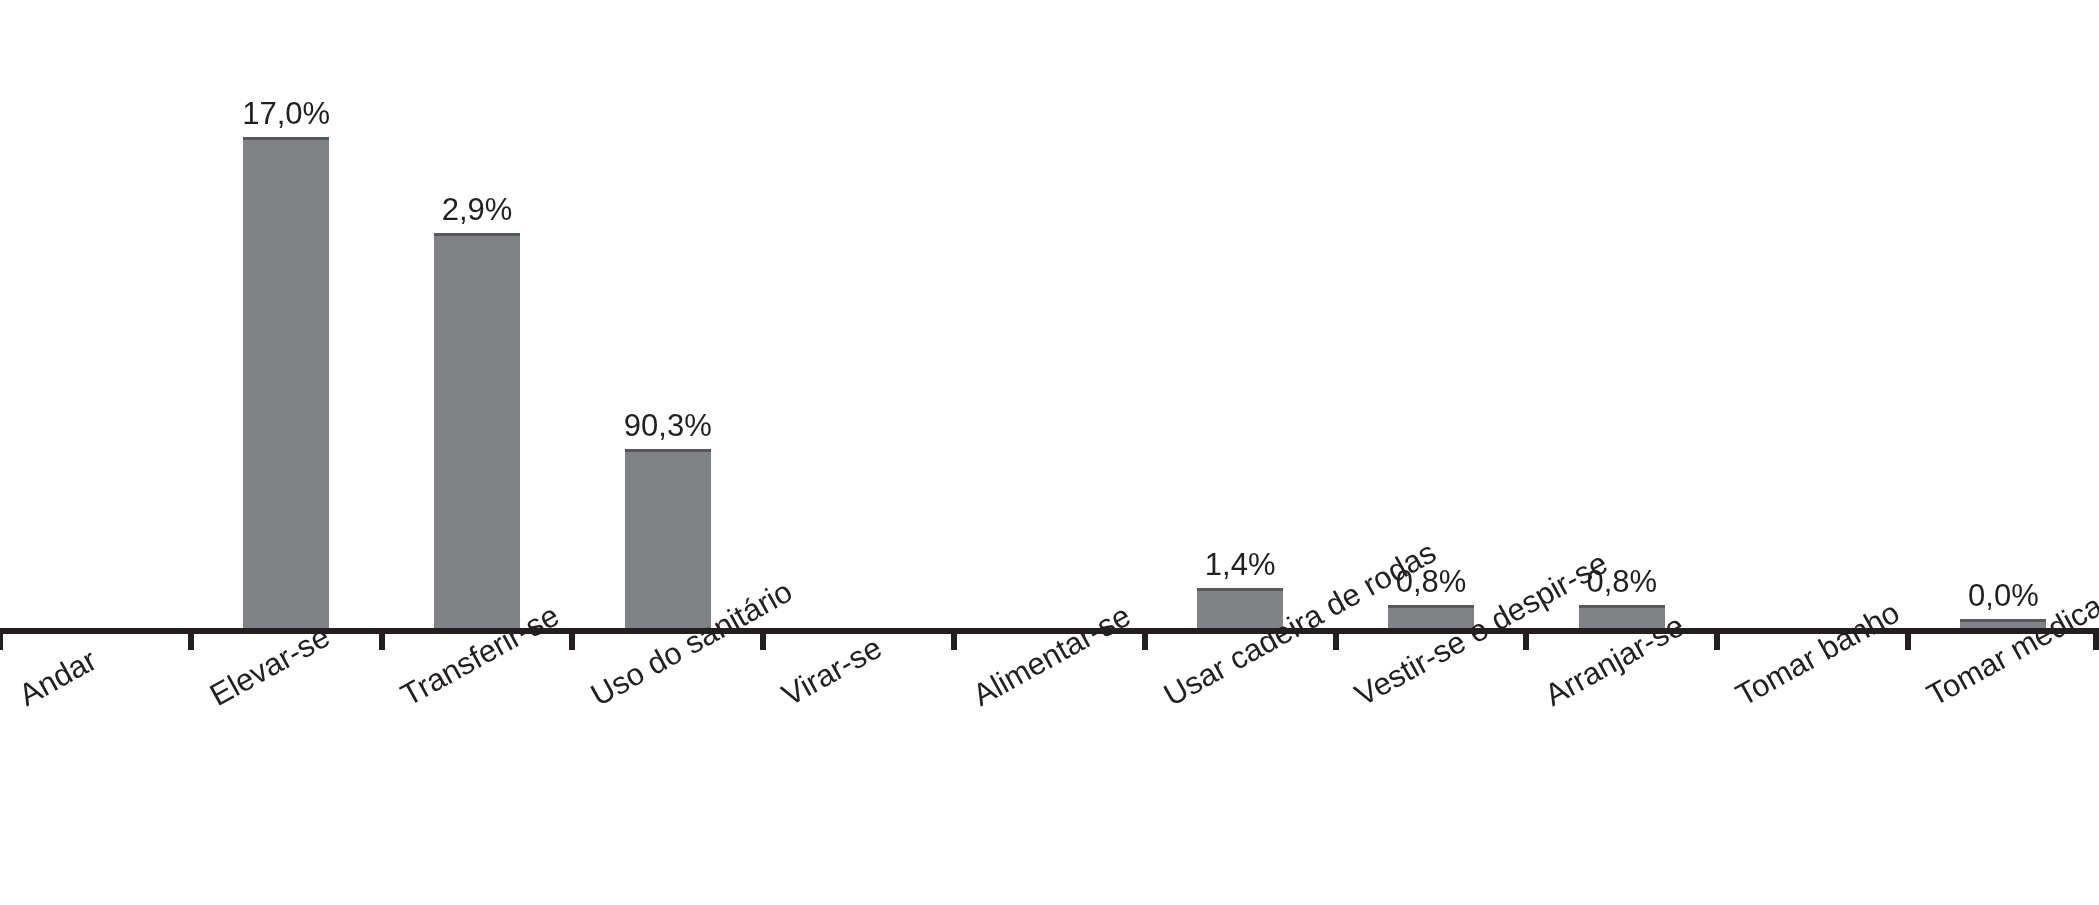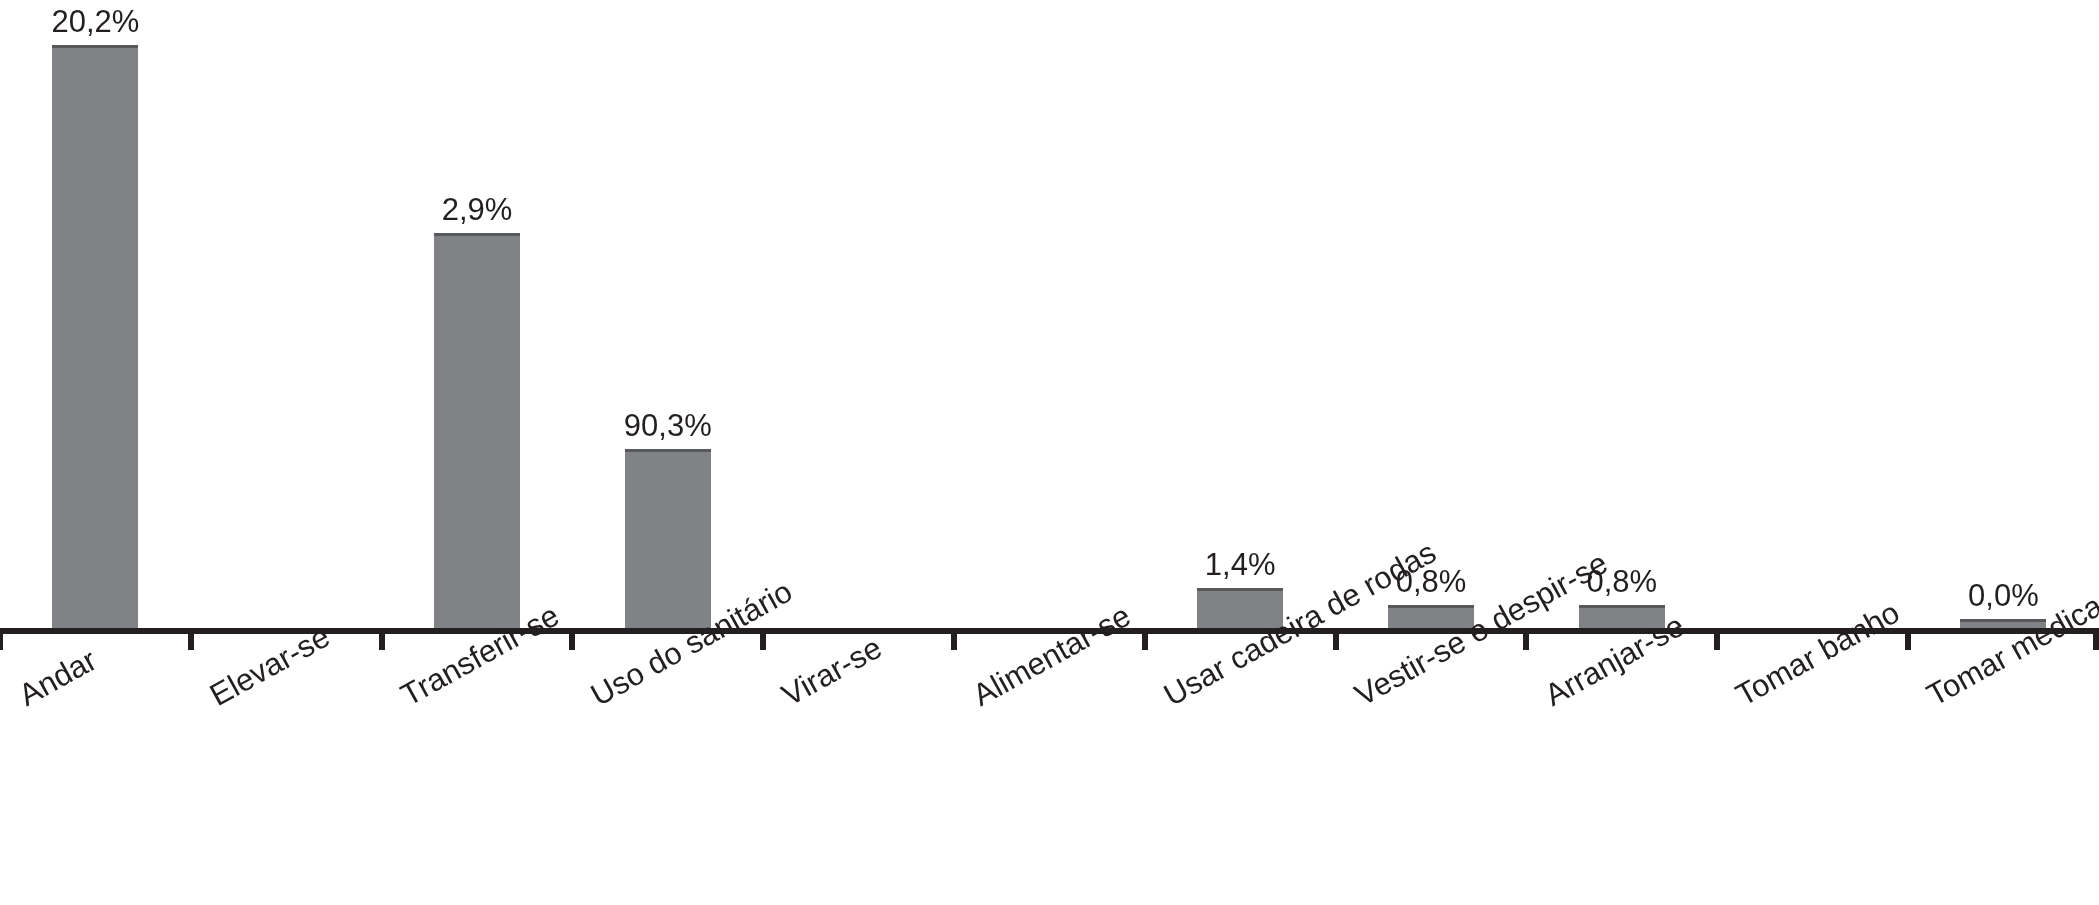--- a/index.html
+++ b/index.html
@@ -86,23 +86,23 @@
     font-family: "Liberation Sans", sans-serif;
     pointer-events: auto;
   }
 </style>
 </head>
 <body>
 
 <div id="chart-root">
 
   <div id="plot-area">
-      <div class="bar-group" style="left: 52.4px; width: 86px; height: 628px;">
-        <div class="bar" title="Andar 20,2%" style="height: 582.914px;"></div>
-        <div class="bar-value" style="bottom: 590.914px;">20,2%</div>
+      <div class="bar-group" style="left: 243.2px; width: 86px; height: 628px;">
+        <div class="bar" title="Elevar-se 17,0%" style="height: 490.571px;"></div>
+        <div class="bar-value" style="bottom: 498.571px;">17,0%</div>
       </div>
       <div class="bar-group" style="left: 434px; width: 86px; height: 628px;">
         <div class="bar" title="Transferir-se 13,7%" style="height: 395.343px;"></div>
         <div class="bar-value" style="bottom: 403.343px;">2,9%</div>
       </div>
       <div class="bar-group" style="left: 624.8px; width: 86px; height: 628px;">
         <div class="bar" title="Uso do sanitário 6,2%" style="height: 178.914px;"></div>
         <div class="bar-value" style="bottom: 186.914px;">90,3%</div>
       </div>
       <div class="bar-group" style="left: 1197.2px; width: 86px; height: 628px;">

